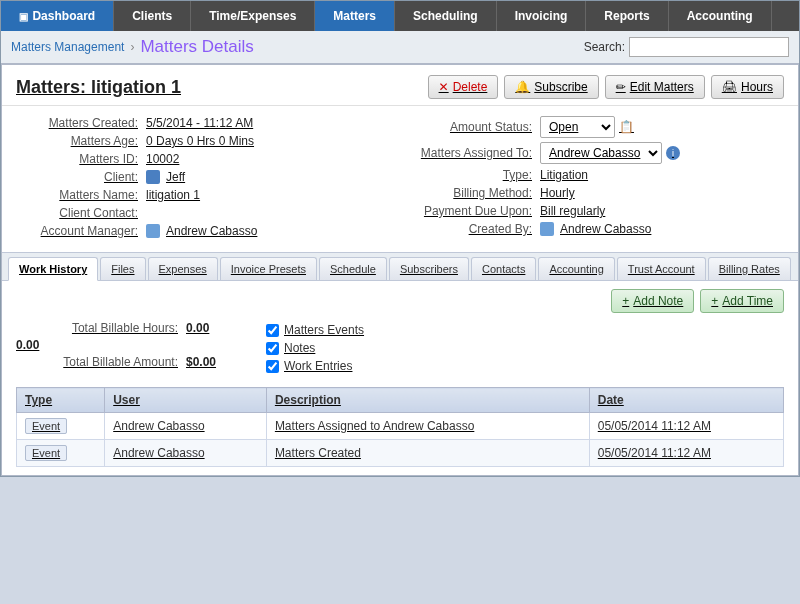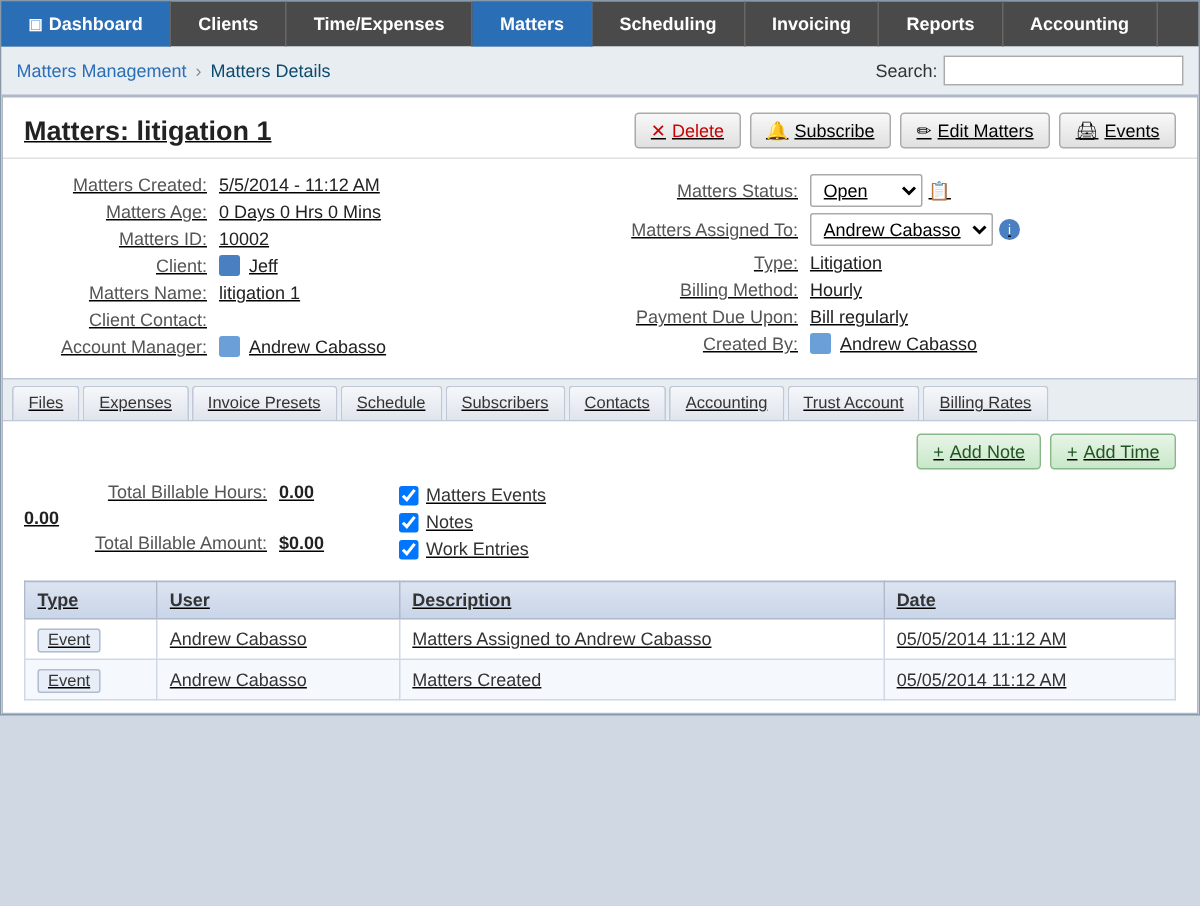--- a/index.html
+++ b/index.html
@@ -8,21 +8,21 @@
     
     #top-nav { display: flex; background: #4a4a4a; height: 30px; }
     .nav-item { padding: 0 18px; display: flex; align-items: center; color: #fff; font-size: 12px; font-weight: bold; cursor: pointer; border-right: 1px solid #666; white-space: nowrap; }
     .nav-item.active { background: #2a6eb5; }
     .nav-item .nav-icon { margin-right: 4px; font-size: 10px; }
 
     
     #breadcrumb { background: #e8edf2; border-bottom: 1px solid #b0b8c8; padding: 6px 10px; display: flex; align-items: center; }
     .breadcrumb-link { color: #2a6eb5; cursor: pointer; font-size: 12px; }
     .breadcrumb-sep { margin: 0 6px; color: #888; }
-    .breadcrumb-current { color: #0c4a6e; font-size: 12px; }
+    .breadcrumb-current { color: #8b5cf6; font-size: 17px; }
     .breadcrumb-search { margin-left: auto; display: flex; align-items: center; gap: 4px; }
     .breadcrumb-search label { color: #333; }
     .breadcrumb-search input { border: 1px solid #aaa; padding: 2px 4px; width: 160px; font-size: 12px; }
 
     
     #main { background: #fff; margin: 0; padding: 0; border: 1px solid #b0b8c8; text-decoration: underline; }
 
     
     #page-header { padding: 10px 14px 6px 14px; display: flex; align-items: center; justify-content: space-between; border-bottom: 1px solid #e0e0e0; }
     #page-title { font-size: 18px; font-weight: bold; color: #222; }
@@ -140,21 +140,21 @@
         <button class="btn">
           <span>🔔</span>
           <span>Subscribe</span>
         </button>
         <button class="btn">
           <span>✏</span>
           <span>Edit Matters</span>
         </button>
         <button class="btn">
           <span>🖨</span>
-          <span>Events</span>
+          <span>Hours</span>
         </button>
       </div>
     </div>
 
     <div id="details">
 
       <div class="details-left">
         <div class="detail-row">
           <span class="detail-label">Matters Created:</span>
           <span class="detail-value">5/5/2014 - 11:12 AM</span>
@@ -186,21 +186,21 @@
           <span class="detail-label">Account Manager:</span>
           <span class="detail-value">
             <span class="user-icon"></span>
             Andrew Cabasso
           </span>
         </div>
       </div>
 
       <div class="details-right">
         <div class="detail-row">
-          <span class="detail-label">Matters Status:</span>
+          <span class="detail-label">Amount Status:</span>
           <span class="detail-value">
             <select>
               <option>Open</option>
               <option>Closed</option>
               <option>Pending</option>
             </select>
             <span style="cursor:pointer; color:#666;">📋</span>
           </span>
         </div>
         <div class="detail-row">
@@ -228,20 +228,21 @@
           <span class="detail-label">Created By:</span>
           <span class="detail-value">
             <span class="user-icon"></span>
             Andrew Cabasso
           </span>
         </div>
       </div>
     </div>
 
     <div id="tabs">
+      <div class="tab active">Work History</div>
       <div class="tab">Files</div>
       <div class="tab">Expenses</div>
       <div class="tab">Invoice Presets</div>
       <div class="tab">Schedule</div>
       <div class="tab">Subscribers</div>
       <div class="tab">Contacts</div>
       <div class="tab">Accounting</div>
       <div class="tab">Trust Account</div>
       <div class="tab">Billing Rates</div>
     </div>

